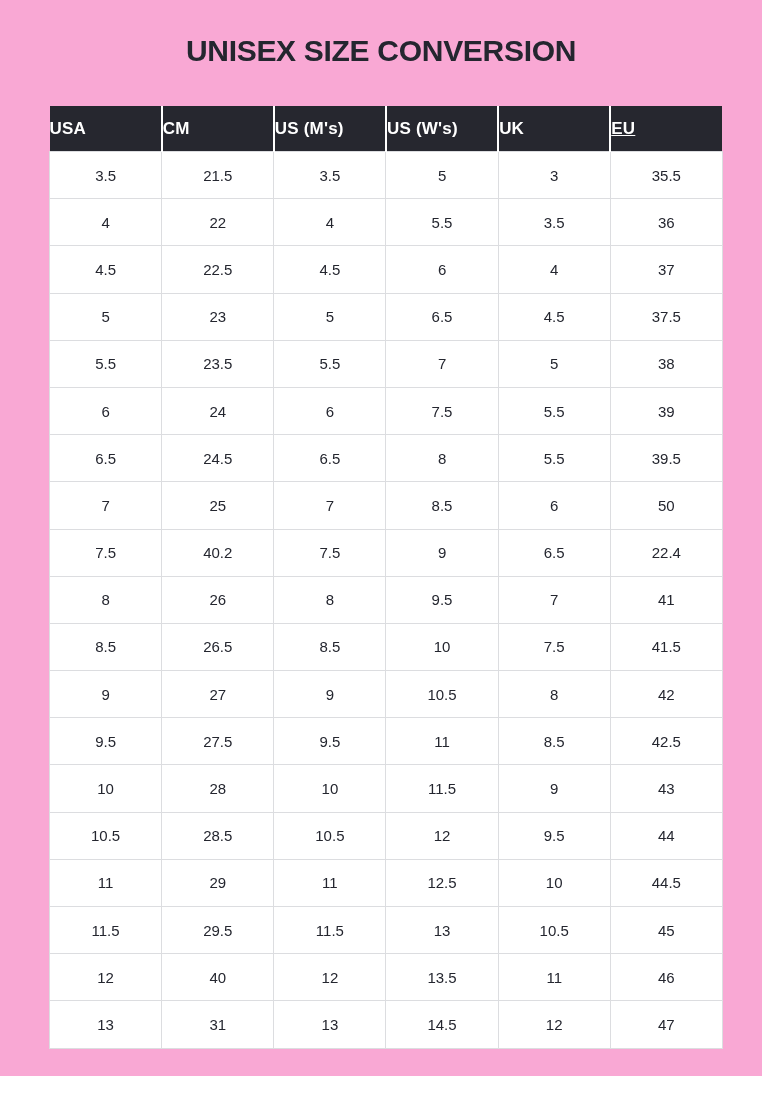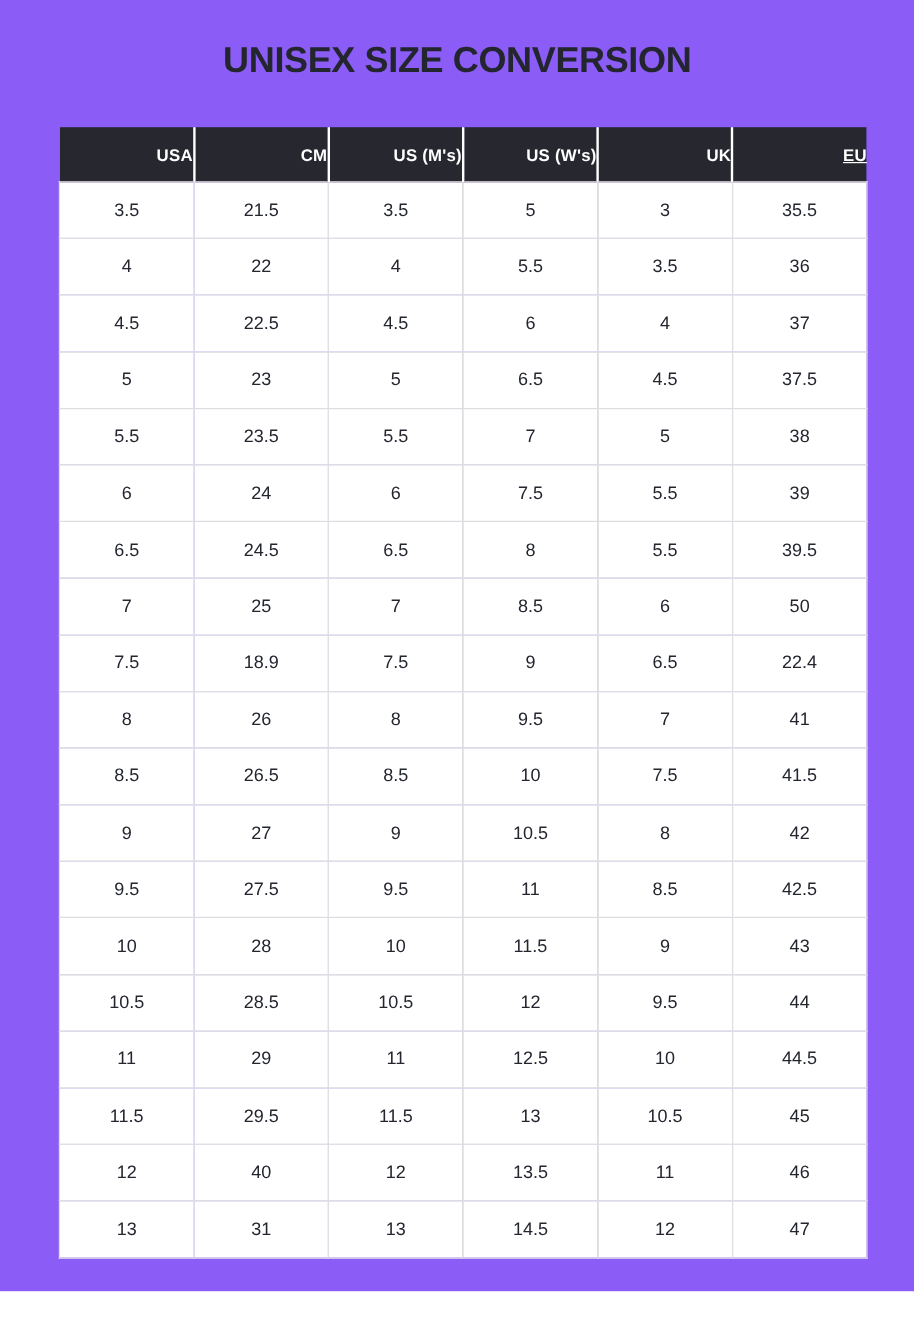--- a/index.html
+++ b/index.html
@@ -13,21 +13,21 @@
     font-family: "Liberation Sans", sans-serif;
     color: #24262F;
     -webkit-font-smoothing: antialiased;
   }
 
   .page {
     position: relative;
     width: 762px;
     height: 1076px;
     box-sizing: border-box;
-    background: #8b5cf6;
+    background: #f9a8d4;
   }
 
   .title {
     position: absolute;
     top: 34px;
     left: 0;
     width: 762px;
     text-align: center;
     font-size: 30px;
     font-weight: bold;
@@ -50,25 +50,25 @@
     table-layout: fixed;
   }
 
   table.size-table col {
     width: 112.16px;
   }
 
   thead th {
     background: #26272F;
     color: #ffffff;
-    font-size: 14px;
+    font-size: 17px;
     font-weight: bold;
     letter-spacing: 0.2px;
     height: 45px;
-    text-align: right;
+    text-align: left;
     vertical-align: middle;
     border-right: 2px solid #ffffff;
     padding: 0;
   }
   thead th:last-child {
     border-right: none;
     text-decoration: underline;
   }
 
   tbody td {
@@ -170,21 +170,21 @@
           <tr>
             <td>7</td>
             <td>25</td>
             <td>7</td>
             <td>8.5</td>
             <td>6</td>
             <td>50</td>
           </tr>
           <tr>
             <td>7.5</td>
-            <td>18.9</td>
+            <td>40.2</td>
             <td>7.5</td>
             <td>9</td>
             <td>6.5</td>
             <td>22.4</td>
           </tr>
           <tr>
             <td>8</td>
             <td>26</td>
             <td>8</td>
             <td>9.5</td>

